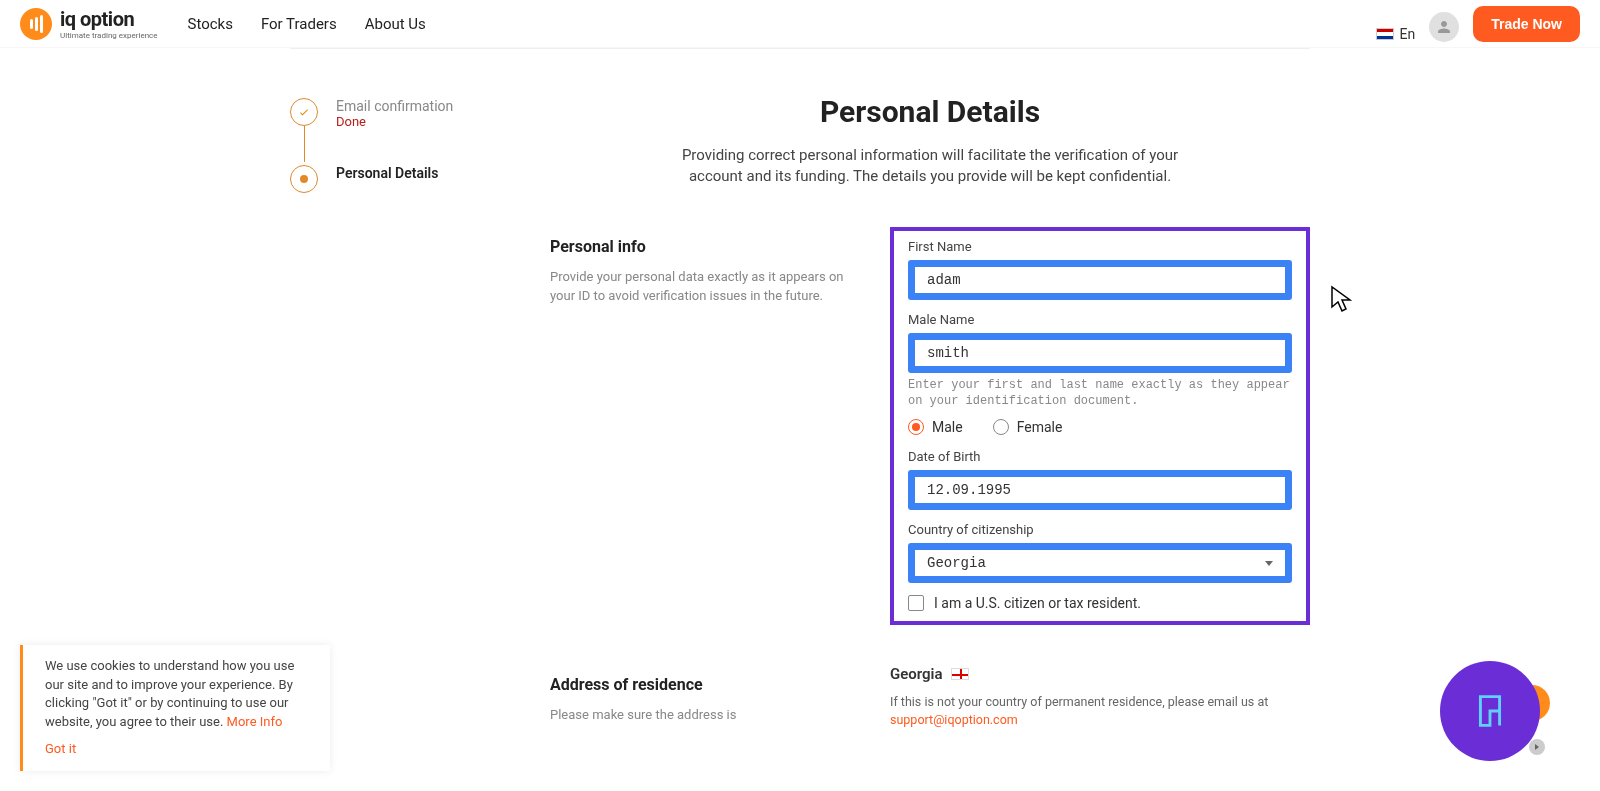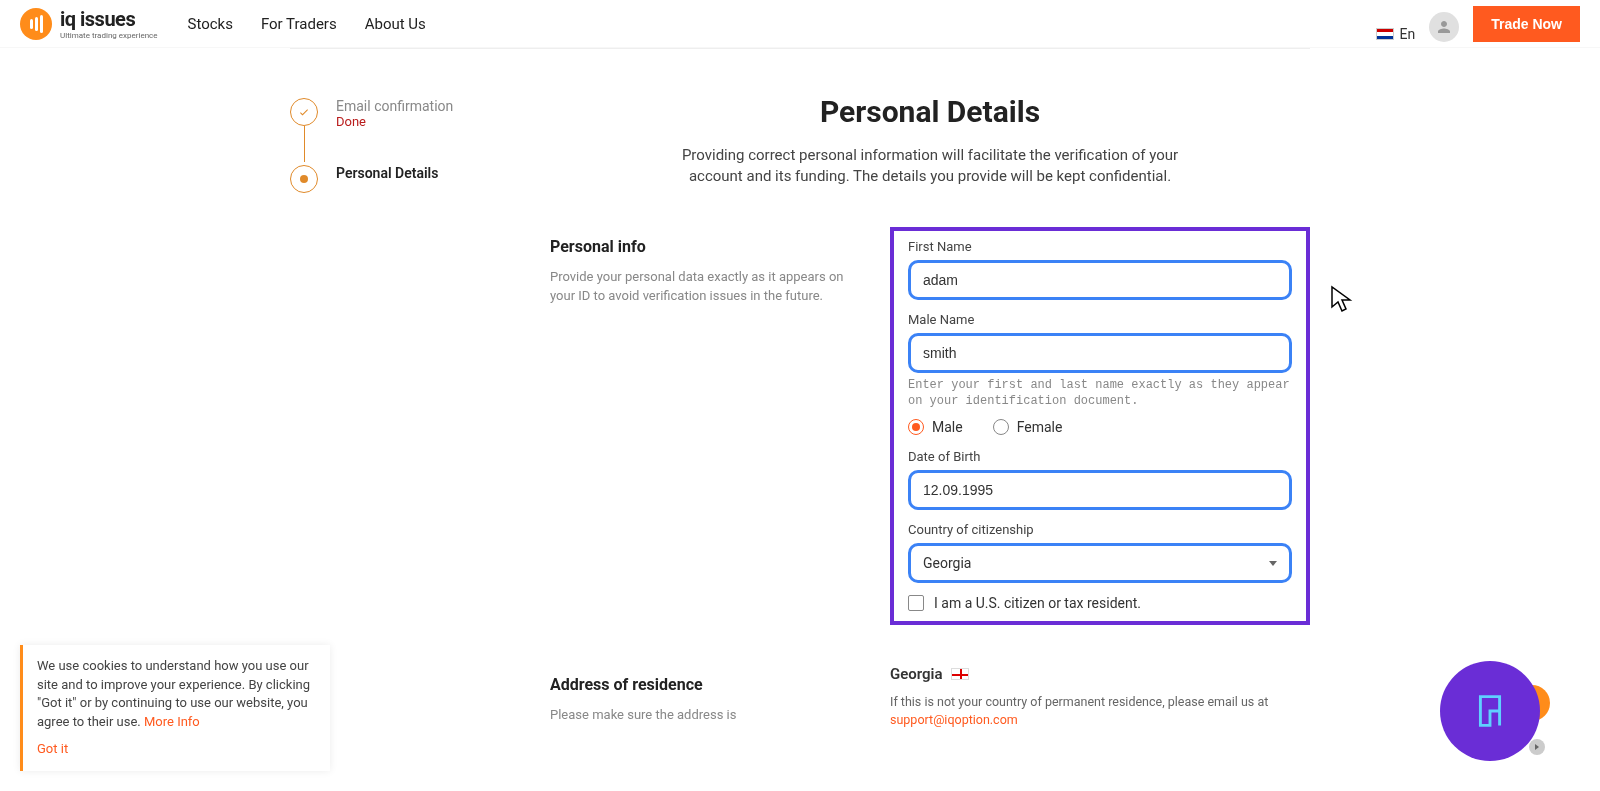--- a/index.html
+++ b/index.html
@@ -16,21 +16,21 @@
 .logo-text { display: flex; flex-direction: column; }
 .logo-text .brand { font-size: 20px; font-weight: 700; color: #222; letter-spacing: -0.5px; }
 .logo-text .tag { font-size: 8px; color: #666; }
 .nav { display: flex; gap: 28px; }
 .nav a { color: #222; text-decoration: none; font-size: 15px; cursor: pointer; }
 .header-right { margin-left: auto; display: flex; align-items: flex-end; gap: 14px; }
 .lang { display: flex; align-items: center; gap: 6px; font-size: 14px; cursor: pointer; }
 .flag-uk { width: 18px; height: 12px; background: linear-gradient(#c00 33%, #fff 33% 66%, #039 66%); border: 1px solid #ccc; }
 .avatar { width: 30px; height: 30px; border-radius: 50%; background: #e0e0e0; display: flex; align-items: center; justify-content: center; cursor: pointer; }
 .avatar svg { width: 18px; height: 18px; fill: #999; }
-.trade-btn { background: #ff5a1f; color: #fff; border: none; padding: 10px 18px; font-size: 14px; font-weight: 600; border-radius: 0; cursor: pointer; }
+.trade-btn { background: #ff5a1f; color: #fff; border: none; padding: 10px 18px; font-size: 14px; font-weight: 600; border-radius: 10px; cursor: pointer; }
 
 
 .content { display: flex; padding: 0 290px 0 290px; position: relative; }
 .divider-top { position: absolute; left: 290px; right: 290px; top: 0; border-top: 1px solid #eee; }
 
 
 .progress { width: 260px; padding-top: 50px; }
 .step { display: flex; align-items: flex-start; gap: 18px; position: relative; }
 .step-circle { width: 28px; height: 28px; border-radius: 50%; border: 1.5px solid #e08a2a; display: flex; align-items: center; justify-content: center; flex-shrink: 0; background: #fff; z-index: 1; }
 .step-circle.done svg { width: 12px; height: 12px; fill: #e08a2a; }
@@ -50,21 +50,21 @@
 .form-row { display: flex; gap: 40px; margin-bottom: 30px; }
 .form-left { width: 300px; padding-top: 10px; }
 .form-left h3 { font-size: 16px; font-weight: 700; color: #222; margin-bottom: 12px; }
 .form-left p { font-size: 13px; color: #888; line-height: 1.45; }
 .form-right { flex: 1; }
 
 .highlight-box { border: 4px solid #6a2dd6; padding: 8px 14px 10px; }
 
 .field { margin-bottom: 12px; }
 .field label { display: block; font-size: 13px; color: #444; margin-bottom: 6px; }
-.field input[type=text], .field .select { width: 100%; height: 40px; border: 3px solid #3b82f6; border-radius: 10px; padding: 0 12px; font-size: 14px; color: #333; background: #fff; }
+.field input[type=text], .field .select { width: 100%; height: 40px; border: 7px solid #3b82f6; border-radius: 3px; padding: 0 12px; font-size: 14px; color: #333; background: #fff; font-family: Liberation Mono, monospace; }
 .field .select { display: flex; align-items: center; justify-content: space-between; cursor: pointer; }
 .field .select .caret { border-left: 4px solid transparent; border-right: 4px solid transparent; border-top: 5px solid #666; }
 .helper { font-size: 12px; color: #888; line-height: 1.35; margin-top: 4px; margin-bottom: 10px; font-family: Liberation Mono, monospace; }
 
 .radio-row { display: flex; gap: 30px; margin: 10px 0 14px; align-items: center; }
 .radio { display: flex; align-items: center; gap: 8px; cursor: pointer; font-size: 14px; }
 .radio-mark { width: 16px; height: 16px; border: 1.5px solid #888; border-radius: 50%; display: flex; align-items: center; justify-content: center; }
 .radio-mark.checked { border-color: #ff5a1f; }
 .radio-mark.checked::after { content: ""; width: 8px; height: 8px; background: #ff5a1f; border-radius: 50%; }
 
@@ -73,21 +73,21 @@
 
 
 .addr-country { display: flex; align-items: center; gap: 8px; font-size: 15px; font-weight: 600; margin-bottom: 10px; }
 .flag-ge { width: 18px; height: 12px; background: #fff; border: 1px solid #ddd; position: relative; }
 .flag-ge::before { content: ""; position: absolute; left: 8px; top: 0; width: 2px; height: 100%; background: #d00; }
 .flag-ge::after { content: ""; position: absolute; top: 5px; left: 0; height: 2px; width: 100%; background: #d00; }
 .addr-note { font-size: 12.5px; color: #666; line-height: 1.4; }
 .addr-note a { color: #ff5a1f; text-decoration: none; }
 
 
-.cookie { position: absolute; left: 20px; bottom: 20px; width: 310px; background: #fff; border-left: 3px solid #ff8c1a; padding: 12px 14px; box-shadow: 0 0 8px rgba(0,0,0,0.08); font-size: 13px; color: #444; line-height: 1.45; }
+.cookie { position: absolute; left: 20px; bottom: 20px; width: 310px; background: #fff; border-left: 3px solid #ff8c1a; padding: 12px 22px; box-shadow: 0 0 8px rgba(0,0,0,0.08); font-size: 13px; color: #444; line-height: 1.45; }
 .cookie a { color: #ff5a1f; text-decoration: none; cursor: pointer; }
 .cookie .gotit { margin-top: 8px; color: #ff5a1f; cursor: pointer; }
 
 
 .fab-badge { position: absolute; right: 60px; bottom: 30px; width: 100px; height: 100px; border-radius: 50%; background: #6a2dd6; display: flex; align-items: center; justify-content: center; cursor: pointer; }
 .fab-badge svg { width: 48px; height: 48px; stroke: #5fd0ff; stroke-width: 6; fill: none; }
 .scroll-top { position: absolute; right: 50px; bottom: 70px; width: 36px; height: 36px; border-radius: 50%; background: #ff8c1a; display: flex; align-items: center; justify-content: center; cursor: pointer; z-index: -1; }
 .nav-next { position: absolute; right: 55px; bottom: 36px; width: 16px; height: 16px; border-radius: 50%; background: #ccc; display: flex; align-items: center; justify-content: center; cursor: pointer; }
 .nav-next::after { content: ""; border-top: 3px solid transparent; border-bottom: 3px solid transparent; border-left: 4px solid #666; }
 
@@ -99,21 +99,21 @@
 <body>
 
 <div class="header">
   <div class="logo">
     <div class="logo-mark">
         <span></span>
         <span></span>
         <span></span>
       </div>
     <div class="logo-text">
-      <span class="brand">iq issues</span>
+      <span class="brand">iq option</span>
       <span class="tag">Ultimate trading experience</span>
     </div>
   </div>
   <div class="nav">
     <a>Stocks</a>
     <a>For Traders</a>
     <a>About Us</a>
   </div>
   <div class="header-right">
     <div class="lang">

